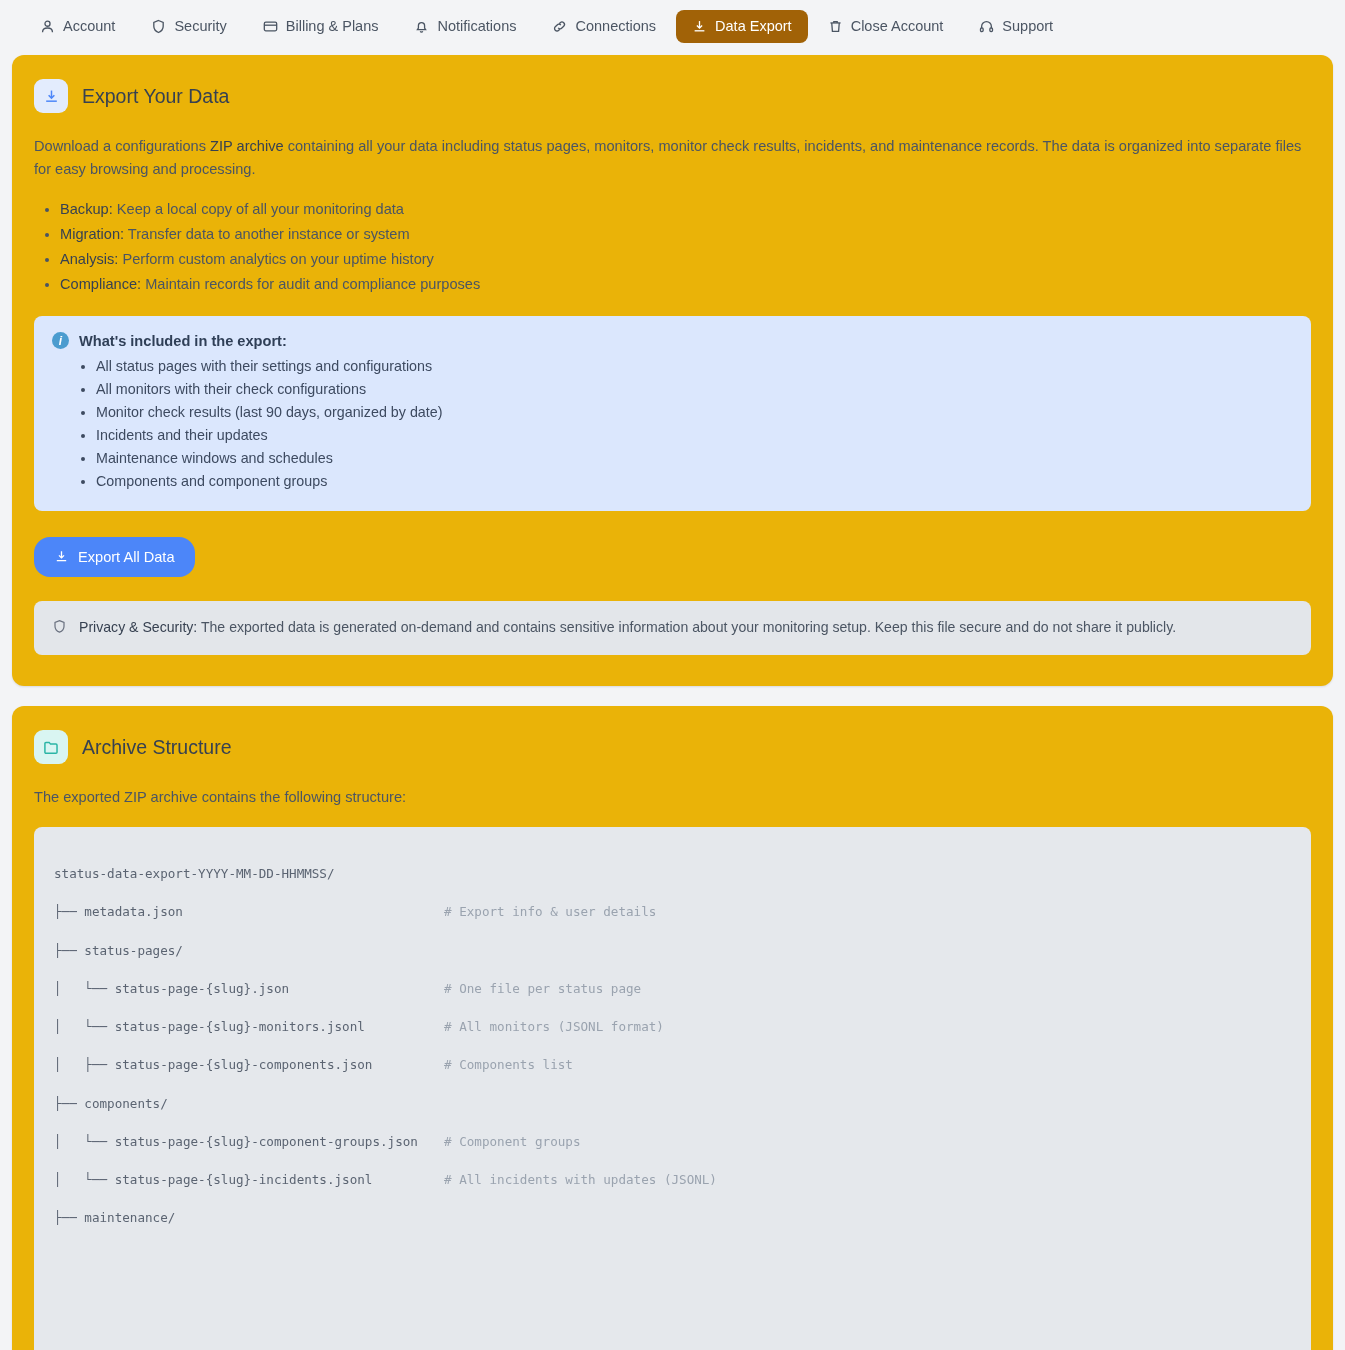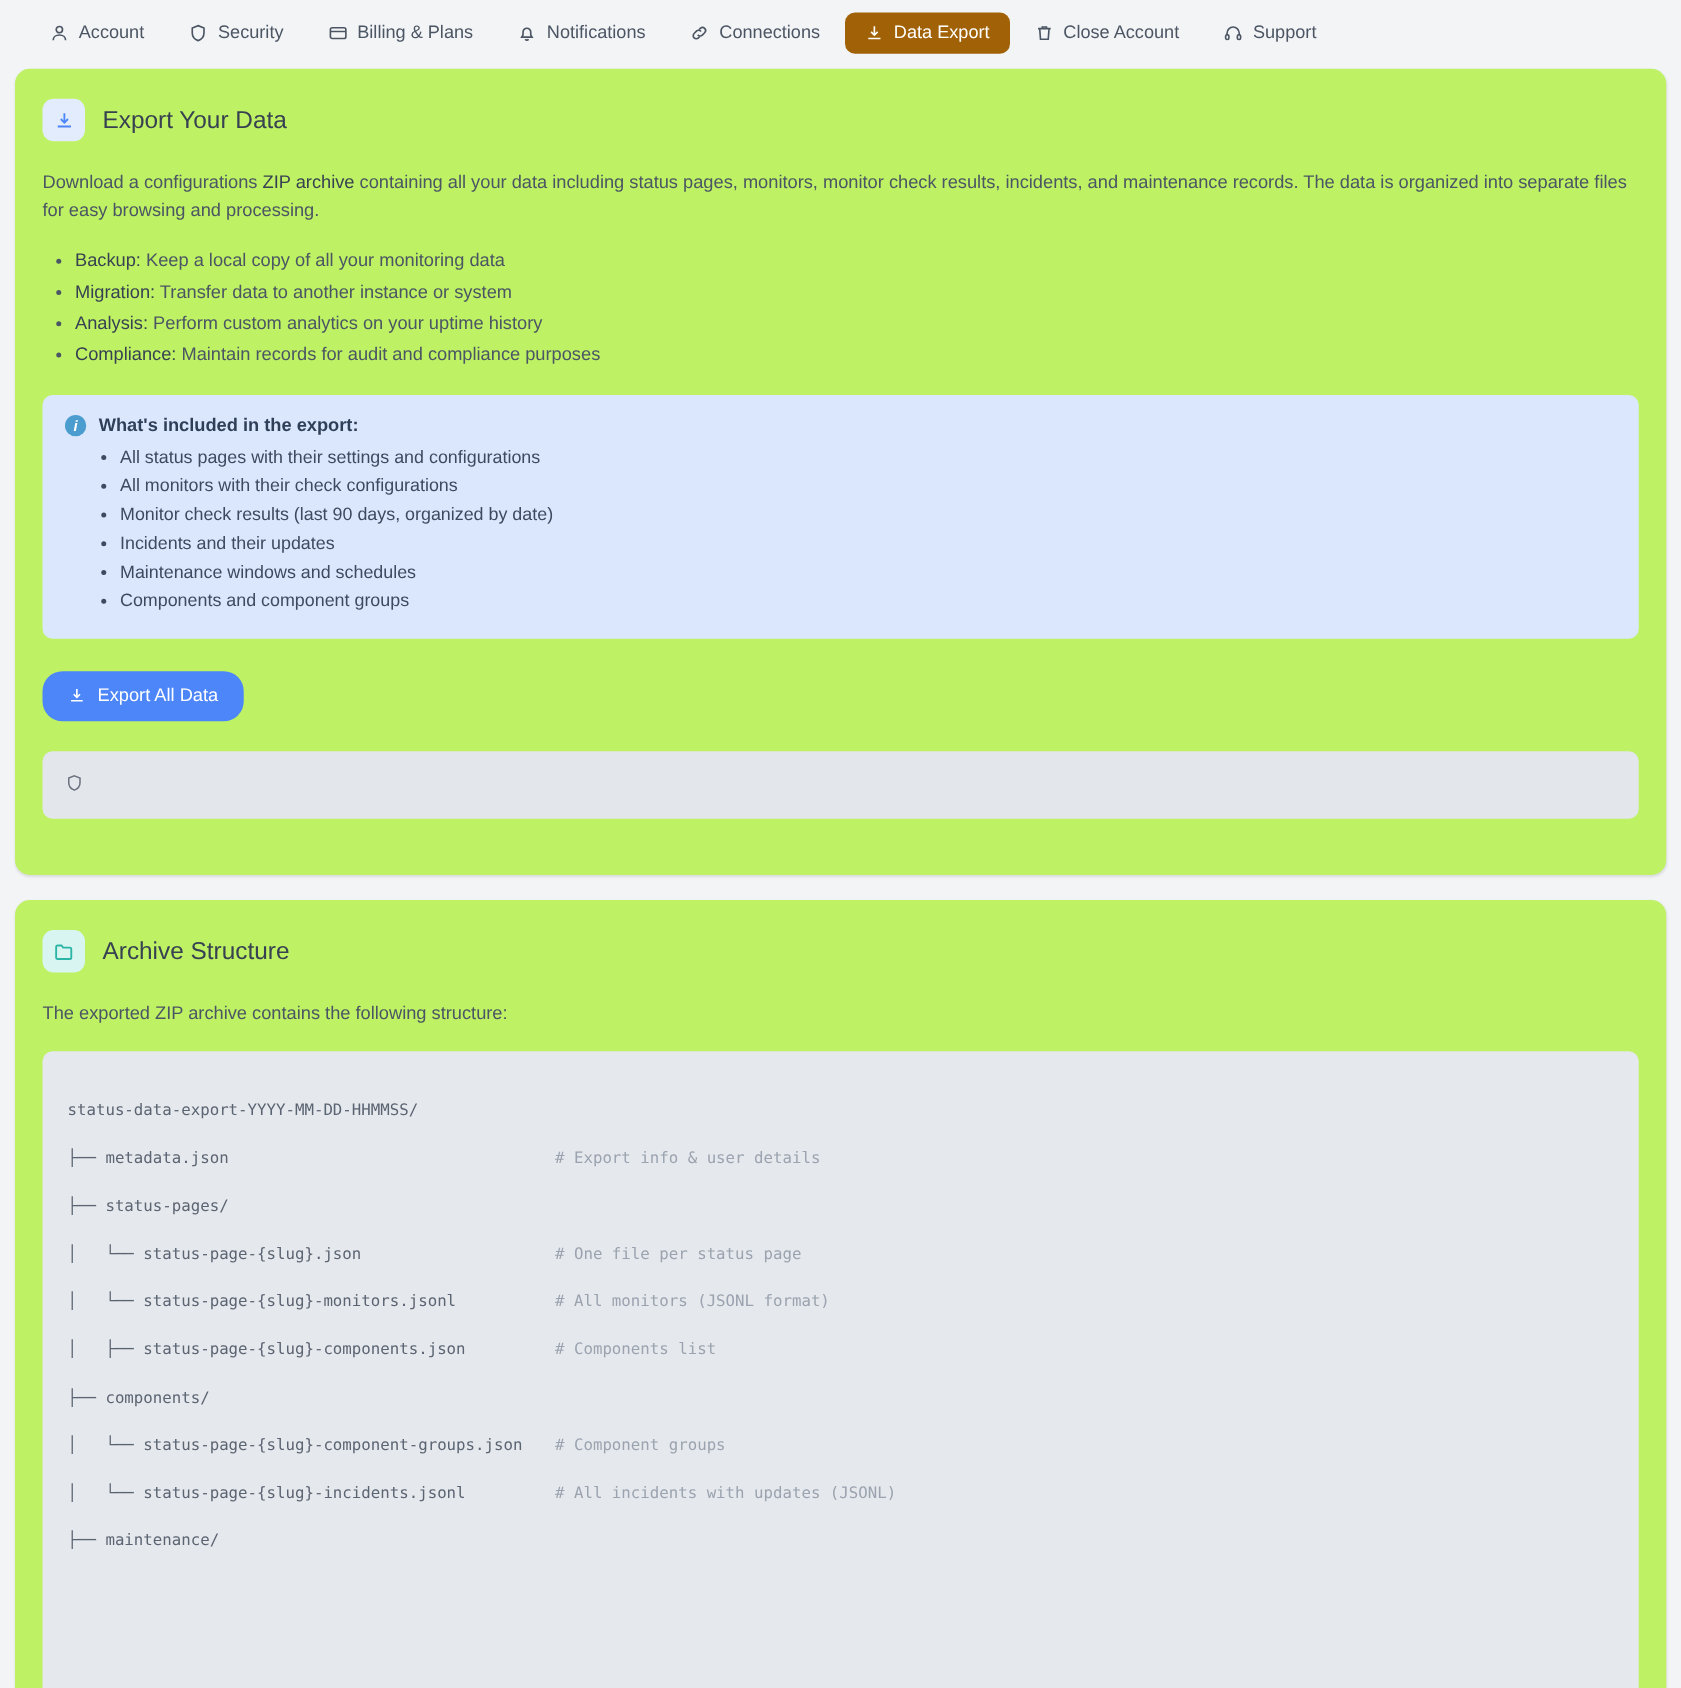--- a/index.html
+++ b/index.html
@@ -43,24 +43,24 @@
     display: inline-flex;
     align-items: center;
     justify-content: center;
     width: 15px;
     height: 15px;
   }
   .nav-icon svg { display: block; }
 
   
   .card {
-    background: #bef264;
+    background: #eab308;
     border-radius: 12px;
     margin: 0 12px 20px 12px;
-    padding: 24px 22px 45px 22px;
+    padding: 24px 22px 31px 22px;
     box-shadow: 0 1px 2px rgba(16,24,40,.06), 0 1px 3px rgba(16,24,40,.05);
   }
   .card-header {
     display: flex;
     align-items: center;
     gap: 14px;
     margin-bottom: 22px;
   }
   .card-header .badge {
     width: 34px;
@@ -319,20 +319,21 @@
     </span>
     <span>Export All Data</span>
   </button>
 
   <div class="note">
     <span class="note-ico">
       <svg width="15" height="15" viewBox="0 0 16 16" fill="none" stroke="currentColor" stroke-width="1.3">
           <path d="M8 1.8l4.8 1.9v4c0 2.9-2 5.3-4.8 6.3-2.8-1-4.8-3.4-4.8-6.3v-4z"></path>
         </svg>
     </span>
+    <div><strong>Privacy &amp; Security:</strong><span> The exported data is generated on-demand and contains sensitive information about your monitoring setup. Keep this file secure and do not share it publicly.</span></div>
   </div>
 
 </div>
 
 <div class="card">
 
   <div class="card-header">
     <span class="badge teal">
       <svg width="17" height="17" viewBox="0 0 16 16" fill="none" stroke="currentColor" stroke-width="1.4">
           <path d="M1.8 12.4V4.2a1 1 0 011-1h3l1.3 1.6h5.1a1 1 0 011 1v6.6a1 1 0 01-1 1H2.8a1 1 0 01-1-1z"></path>

